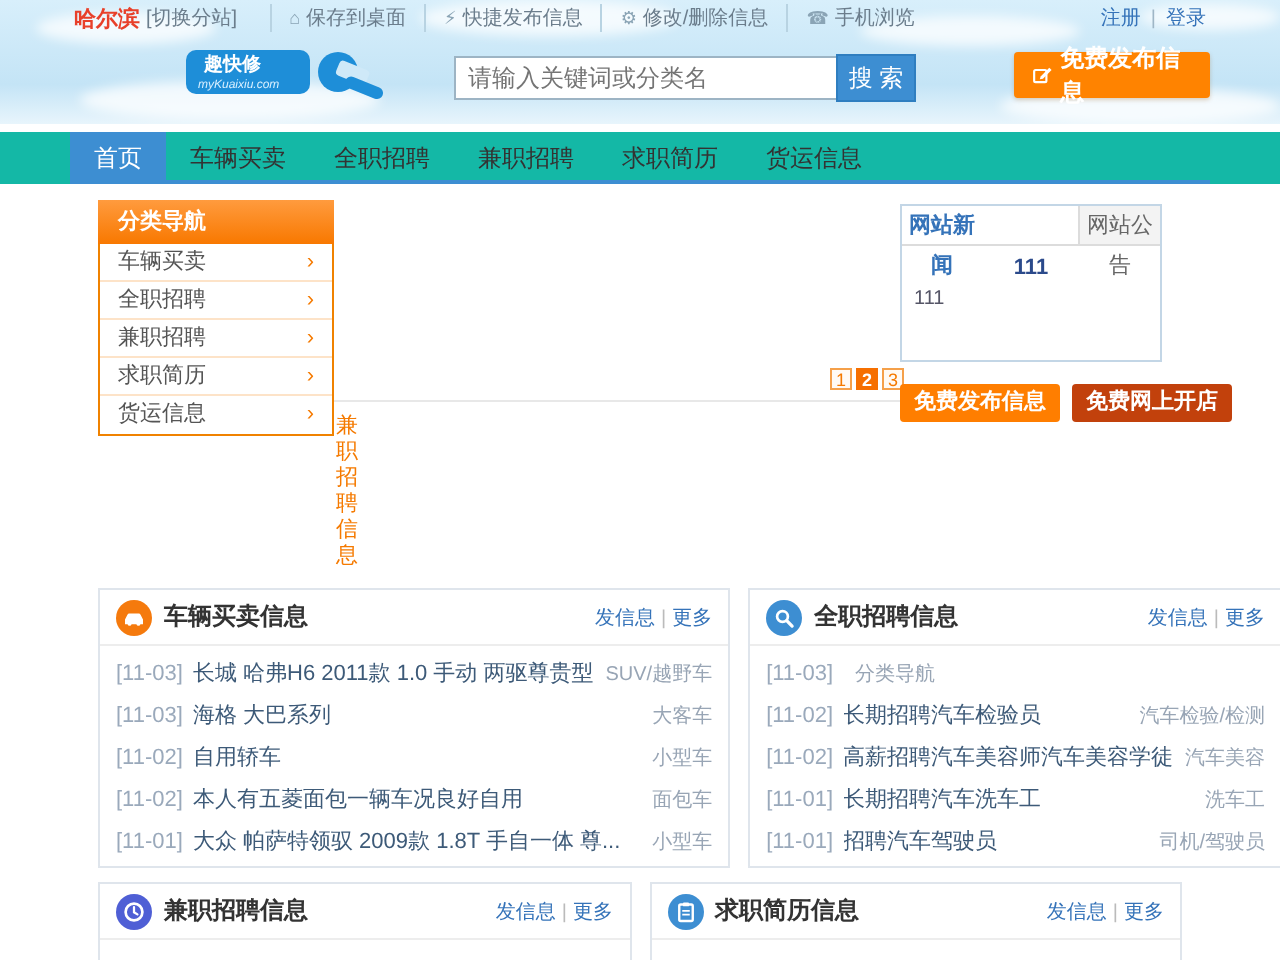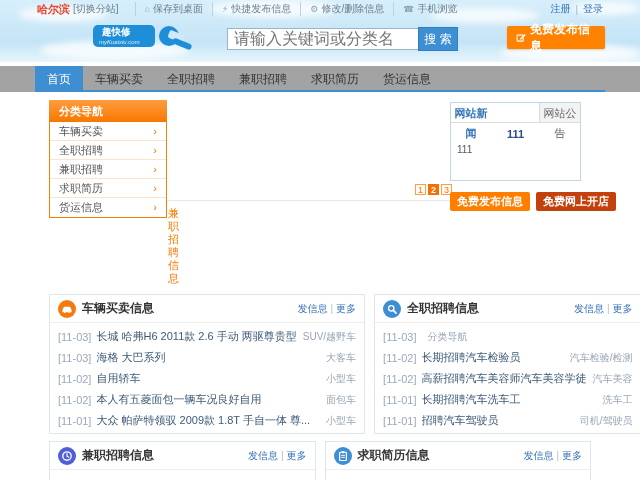--- a/index.html
+++ b/index.html
@@ -24,26 +24,26 @@
   .tmenu { margin-left:16px; display:flex; align-items:center; }
   .tmenu a { color:#6b7d8c; padding:0 9px; border-left:1px solid #b8d3e2; display:flex; align-items:center; }
   .tmenu .ic { margin-right:3px; color:#8aa4b5; font-size:9px; }
   .topright { margin-left:auto; display:flex; align-items:center; }
   .topright a { color:#3573b9; }
   .topright .sep { color:#9fb6c6; margin:0 5px; }
 
   .hdr { height:44px; position:relative; z-index:2; }
   .logo { position:absolute; left:58px; top:2px; display:block; }
   .searchwrap { position:absolute; left:192px; top:9px; display:flex; align-items:center; }
-  .searchwrap input { width:192px; height:22px; border:1px solid #9db4c4; padding:0 6px; font-size:16px; color:#555; outline:none; font-family:inherit; }
+  .searchwrap input { width:192px; height:22px; border:1px solid #9db4c4; padding:0 6px; font-size:12px; color:#555; outline:none; font-family:inherit; }
   .searchwrap button { width:40px; height:24px; margin-left:-1px; background:#3d8ed2; color:#fff; border:1px solid #2f7ec0; font-size:12px; cursor:pointer; font-family:inherit; }
   .postbtn { position:absolute; left:472px; top:8px; height:23px; padding:0 9px; background:#ff8300; border-radius:2px; color:#fff; font-size:12px; font-weight:bold; display:flex; align-items:center; gap:4px; box-shadow:0 1px 2px rgba(150,80,0,.25); }
 
   
-  .navwrap { margin-top:4px; background:#a3a3a3; }
+  .navwrap { margin-top:4px; background:#14b8a6; }
   .nav { display:flex; height:26px; border-bottom:2px solid #3d8ed2; }
   .nav a { padding:0 12px; line-height:26px; font-size:12px; color:#333; }
   .nav a.active { background:#3d8ed2; color:#fff; }
 
   
   .main { height:202px; }
   .sidecat { position:absolute; left:14px; top:8px; width:118px; background:#fff; z-index:3; }
   .sidecat .hd { height:22px; line-height:22px; background:linear-gradient(#ff9b3e,#f87800); color:#fff; font-weight:bold; font-size:11px; padding-left:10px; }
   .sidecat ul { list-style:none; border:1px solid #f08200; border-top:none; }
   .sidecat li { height:19px; line-height:19px; padding:0 9px; border-bottom:1px solid #fde3c8; color:#555; display:flex; justify-content:space-between; align-items:center; cursor:pointer; }
@@ -229,21 +229,21 @@
             </svg>
         </span>
         <span class="ptitle">车辆买卖信息</span>
         <span class="plinks">
           <a>发信息</a><span class="sep">|</span><a>更多</a>
         </span>
       </div>
       <div class="plist">
         <div class="lrow">
             <span class="rd">[11-03]</span>
-            <a class="rt">长城 哈弗H6 2011款 2.6 手动 两驱尊贵型</a>
+            <a class="rt">长城 哈弗H6 2011款 1.0 手动 两驱尊贵型</a>
             <span class="rc">SUV/越野车</span>
           </div>
         <div class="lrow">
             <span class="rd">[11-03]</span>
             <a class="rt">海格 大巴系列</a>
             <span class="rc">大客车</span>
           </div>
         <div class="lrow">
             <span class="rd">[11-02]</span>
             <a class="rt">自用轿车</a>

